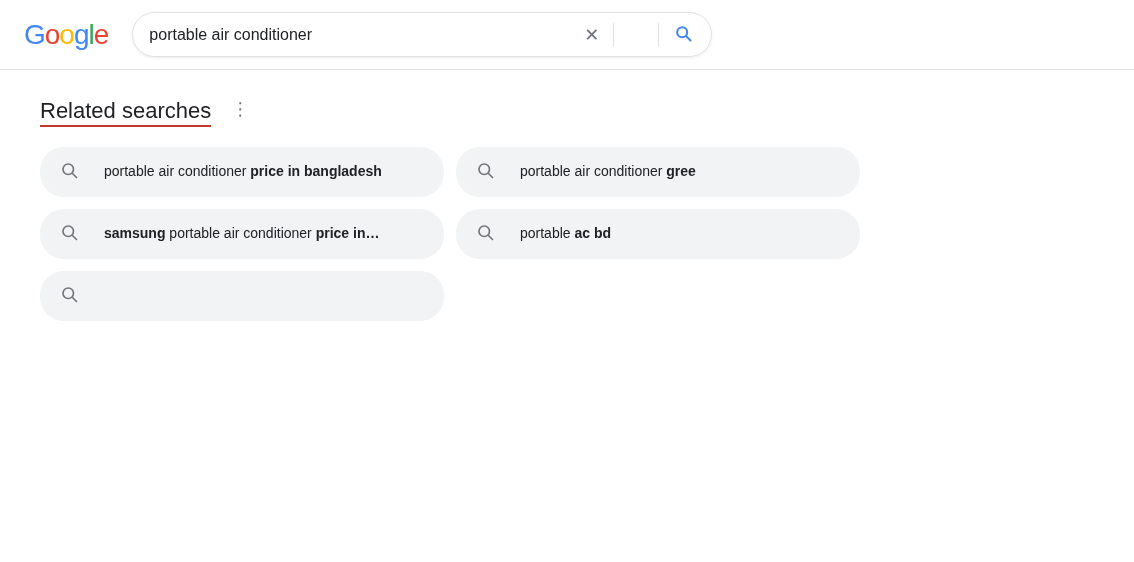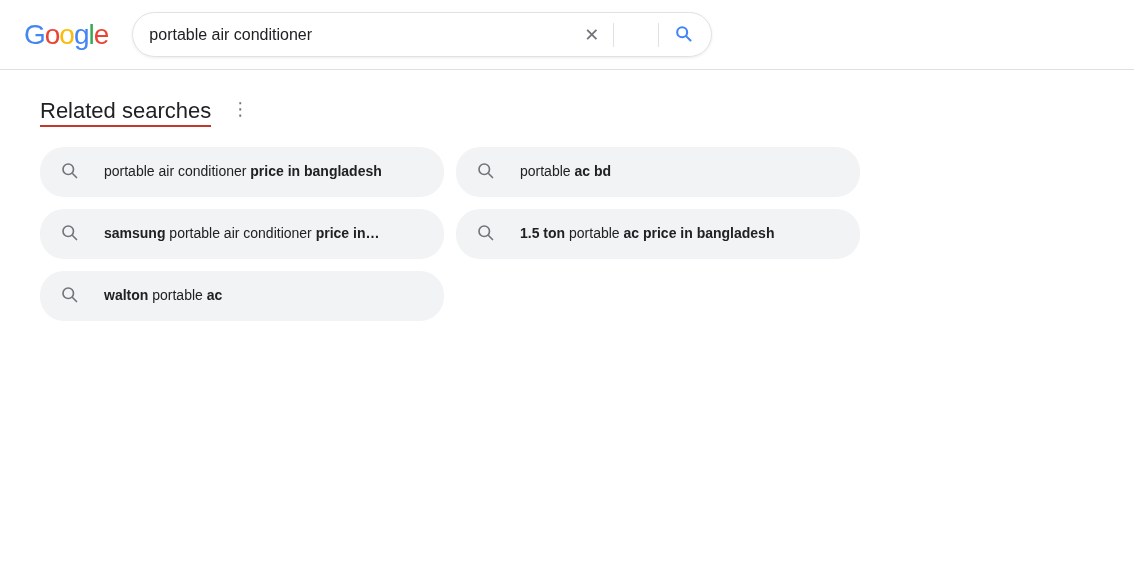--- a/index.html
+++ b/index.html
@@ -228,65 +228,62 @@
         <svg viewBox="0 0 24 24" fill="none" stroke="#70757a" stroke-width="2.2" stroke-linecap="round">
           <circle cx="11" cy="11" r="7"></circle>
             <line x1="17" y1="17" x2="22" y2="22"></line>
         </svg>
       </span>
       <span class="related-text">
         portable air conditioner <span class="bold">price in bangladesh</span>
       </span>
     </a>
 
-
+    <a class="related-item" href="#">
+      <span class="related-item-icon">
+        <svg viewBox="0 0 24 24" fill="none" stroke="#70757a" stroke-width="2.2" stroke-linecap="round">
+          <circle cx="11" cy="11" r="7"></circle>
+            <line x1="17" y1="17" x2="22" y2="22"></line>
+        </svg>
+      </span>
+      <span class="related-text">
+        portable air conditioner <span class="bold">gree</span>
+      </span>
+    </a>
+
+
+    <a class="related-item" href="#">
+      <span class="related-item-icon">
+        <svg viewBox="0 0 24 24" fill="none" stroke="#70757a" stroke-width="2.2" stroke-linecap="round">
+          <circle cx="11" cy="11" r="7"></circle>
+            <line x1="17" y1="17" x2="22" y2="22"></line>
+        </svg>
+      </span>
+      <span class="related-text">
+        <span class="bold">samsung</span> portable air conditioner <span class="bold">price in…</span>
+      </span>
+    </a>
 
     <a class="related-item" href="#">
       <span class="related-item-icon">
         <svg viewBox="0 0 24 24" fill="none" stroke="#70757a" stroke-width="2.2" stroke-linecap="round">
           <circle cx="11" cy="11" r="7"></circle>
             <line x1="17" y1="17" x2="22" y2="22"></line>
         </svg>
       </span>
       <span class="related-text">
         portable <span class="bold">ac bd</span>
       </span>
     </a>
 
     <a class="related-item" href="#">
       <span class="related-item-icon">
         <svg viewBox="0 0 24 24" fill="none" stroke="#70757a" stroke-width="2.2" stroke-linecap="round">
           <circle cx="11" cy="11" r="7"></circle>
             <line x1="17" y1="17" x2="22" y2="22"></line>
         </svg>
       </span>
-      <span class="related-text">
-        <span class="bold">samsung</span> portable air conditioner <span class="bold">price in…</span>
-      </span>
-    </a>
-
-    <a class="related-item" href="#">
-      <span class="related-item-icon">
-        <svg viewBox="0 0 24 24" fill="none" stroke="#70757a" stroke-width="2.2" stroke-linecap="round">
-          <circle cx="11" cy="11" r="7"></circle>
-            <line x1="17" y1="17" x2="22" y2="22"></line>
-        </svg>
-      </span>
-      <span class="related-text">
-        <span class="bold">1.5 ton</span> portable <span class="bold">ac price in bangladesh</span>
-      </span>
-    </a>
-
-    <a class="related-item" href="#">
-      <span class="related-item-icon">
-        <svg viewBox="0 0 24 24" fill="none" stroke="#70757a" stroke-width="2.2" stroke-linecap="round">
-          <circle cx="11" cy="11" r="7"></circle>
-            <line x1="17" y1="17" x2="22" y2="22"></line>
-        </svg>
-      </span>
-      <span class="related-text">
-        <span class="bold">walton</span> portable <span class="bold">ac</span>
-      </span>
-    </a>
+    </a>
+
 
 
   </div>
 </main>
 
 </body></html>

